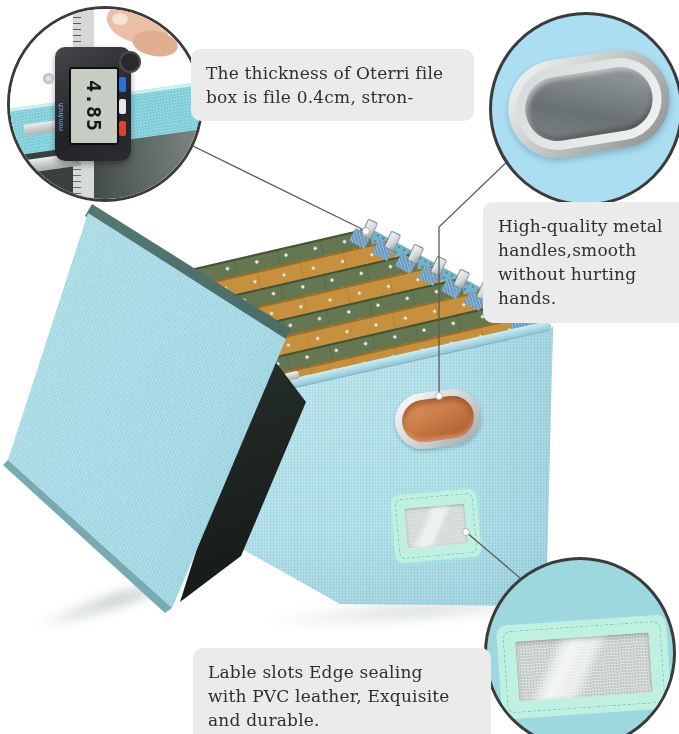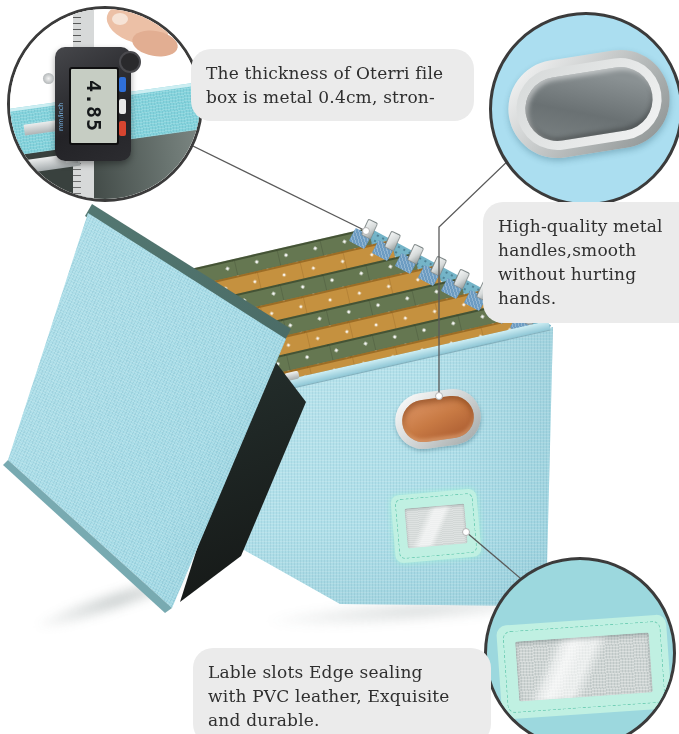--- a/index.html
+++ b/index.html
@@ -1,21 +1,21 @@
 <!DOCTYPE html>
 <html style="--page-bg: #ffffff; --fabric-teal: #a7dce7; --fabric-teal-deep: #8fcbd9; --lid-edge-dark: #415f5a; --folder-green: #657751; --folder-tan: #c5913f; --rim-blue: #74b4c8; --handle-copper: #c87a44; --label-mint: #c0f0e2; --metal-silver: #d6dada; --leader-line: #5a5a5a; --callout-bg: #ebebeb; --text-color: #2f2f2f;"><head>
 <meta charset="utf-8">
 <style>
   html,body{margin:0;padding:0;background:#fff;}
   .canvas{position:relative;width:679px;height:734px;background:var(--page-bg,#fff);overflow:hidden;
           font-family:"DejaVu Serif","Liberation Serif",serif;}
   .abs{position:absolute;}
 
   
-  .callout{position:absolute;background:var(--callout-bg);border-radius:20px;color:var(--text-color);
+  .callout{position:absolute;background:var(--callout-bg);border-radius:10px;color:var(--text-color);
            font-size:17px;line-height:1.42;padding:12px 15px;letter-spacing:.2px;z-index:55;}
   .callout span{display:block;}
 
   
   .fabric{background-image:
       repeating-linear-gradient(0deg, rgba(255,255,255,.16) 0 1px, rgba(0,0,0,0) 1px 3px),
       repeating-linear-gradient(90deg, rgba(30,100,130,.10) 0 1px, rgba(0,0,0,0) 1px 3px);}
 
   
   .shadow{position:absolute;border-radius:50%;filter:blur(4px);z-index:5;}
@@ -224,21 +224,21 @@
                   background-image:linear-gradient(118deg, rgba(255,255,255,0) 28%, rgba(255,255,255,.6) 36% 50%, rgba(255,255,255,0) 58%),
                     linear-gradient(298deg, rgba(255,255,255,0) 55%, rgba(255,255,255,.4) 62% 70%, rgba(255,255,255,0) 76%),
                     repeating-linear-gradient(0deg, rgba(255,255,255,.3) 0 1px, transparent 1px 3px),
                     repeating-linear-gradient(90deg, rgba(120,140,140,.18) 0 1px, transparent 1px 3px);
                   box-shadow:inset 0 2px 4px rgba(60,80,80,.35);"></div>
     </div>
   </div>
 
   <div class="callout" style="left:191px;top:49px;width:253px;">
     <span>The thickness of Oterri file</span>
-    <span>box is metal 0.4cm, stron-</span>
+    <span>box is file 0.4cm, stron-</span>
   </div>
   <div class="callout" style="left:483px;top:202px;width:196px;">
     <span>High-quality metal</span>
     <span>handles,smooth</span>
     <span>without hurting hands.</span>
   </div>
   <div class="callout" style="left:193px;top:648px;width:268px;">
     <span>Lable slots Edge sealing</span>
     <span>with PVC leather, Exquisite</span>
     <span>and durable.</span>

